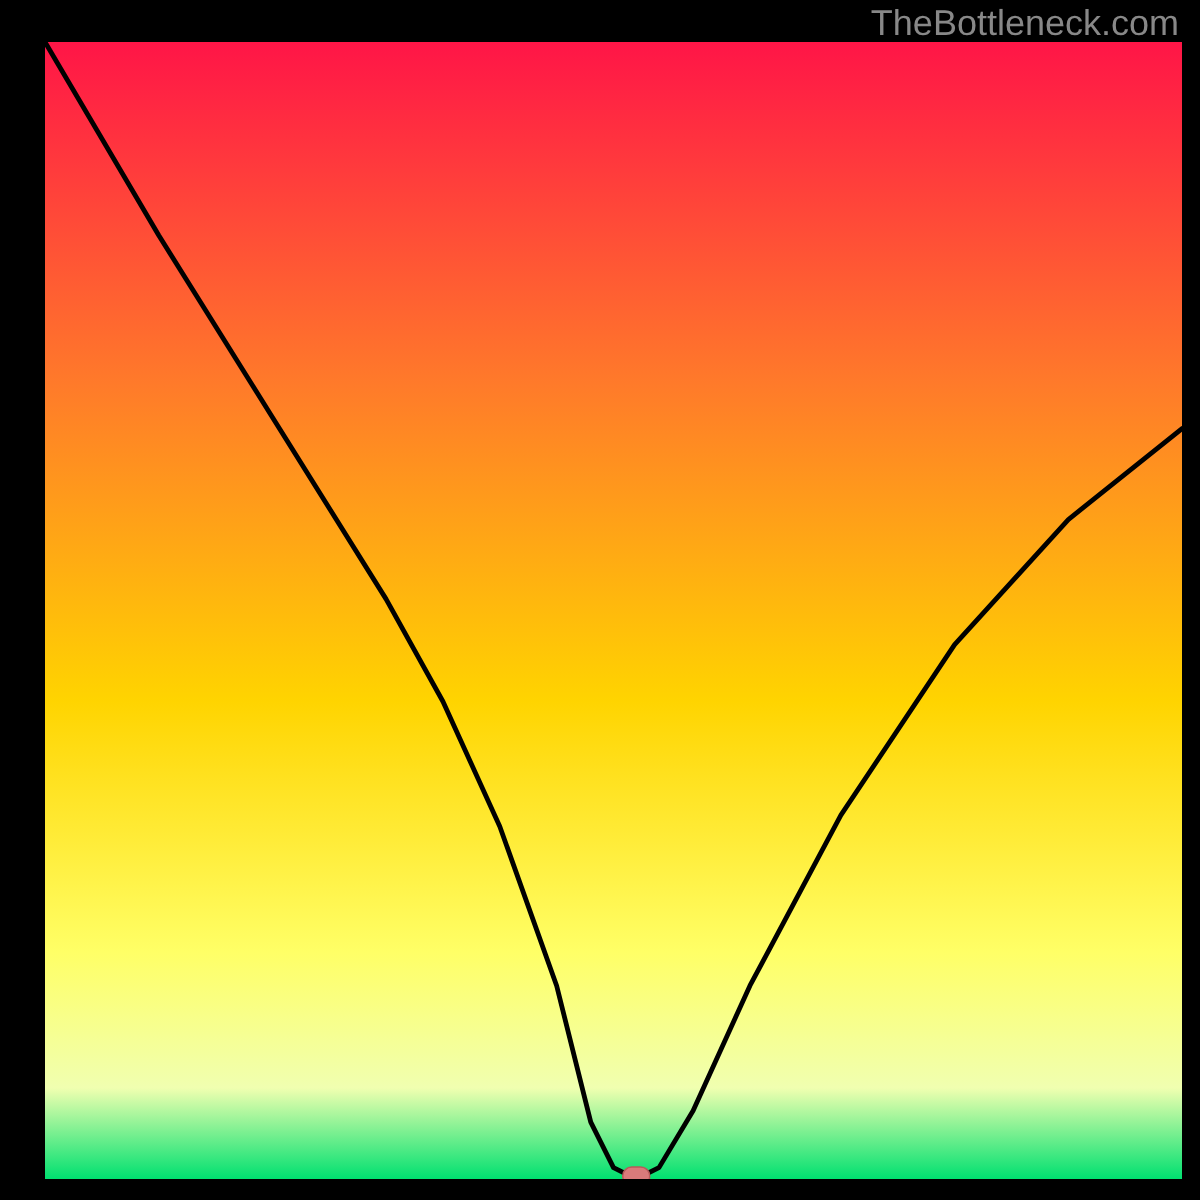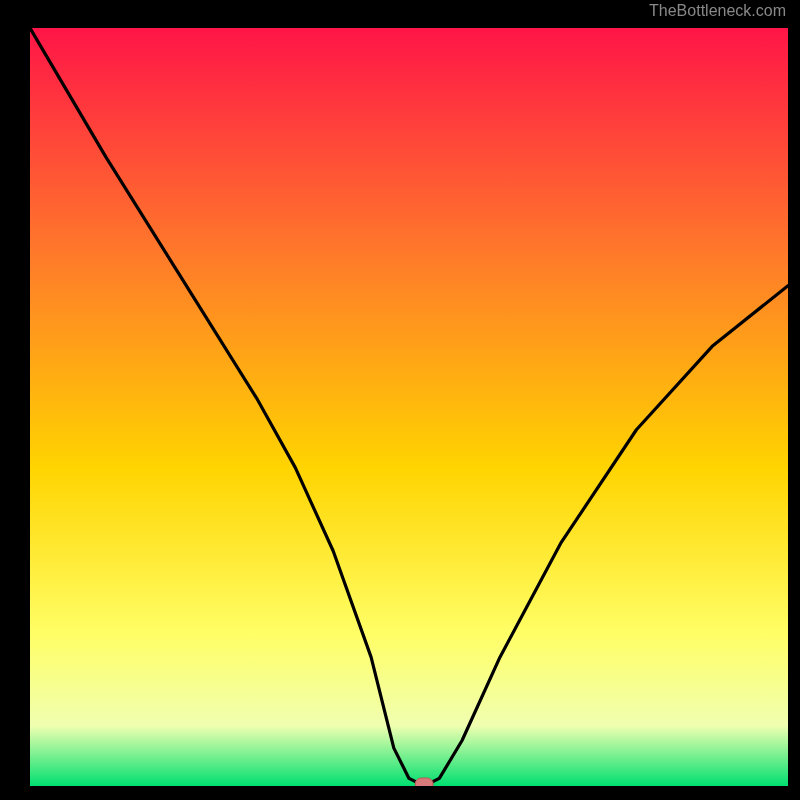--- a/index.html
+++ b/index.html
@@ -15,21 +15,21 @@
     position: relative;
     width: 800px;
     height: 800px;
     background: #000;
   }
   .watermark {
     position: absolute;
     top: 2px;
     right: 14px;
     color: #888;
-    font-size: 16px;
+    font-size: 24px;
     font-weight: 500;
     z-index: 5;
     user-select: none;
   }
   .plot-outer {
     position: absolute;
     left: 30px;
     top: 28px;
     width: 758px;
     height: 758px;

